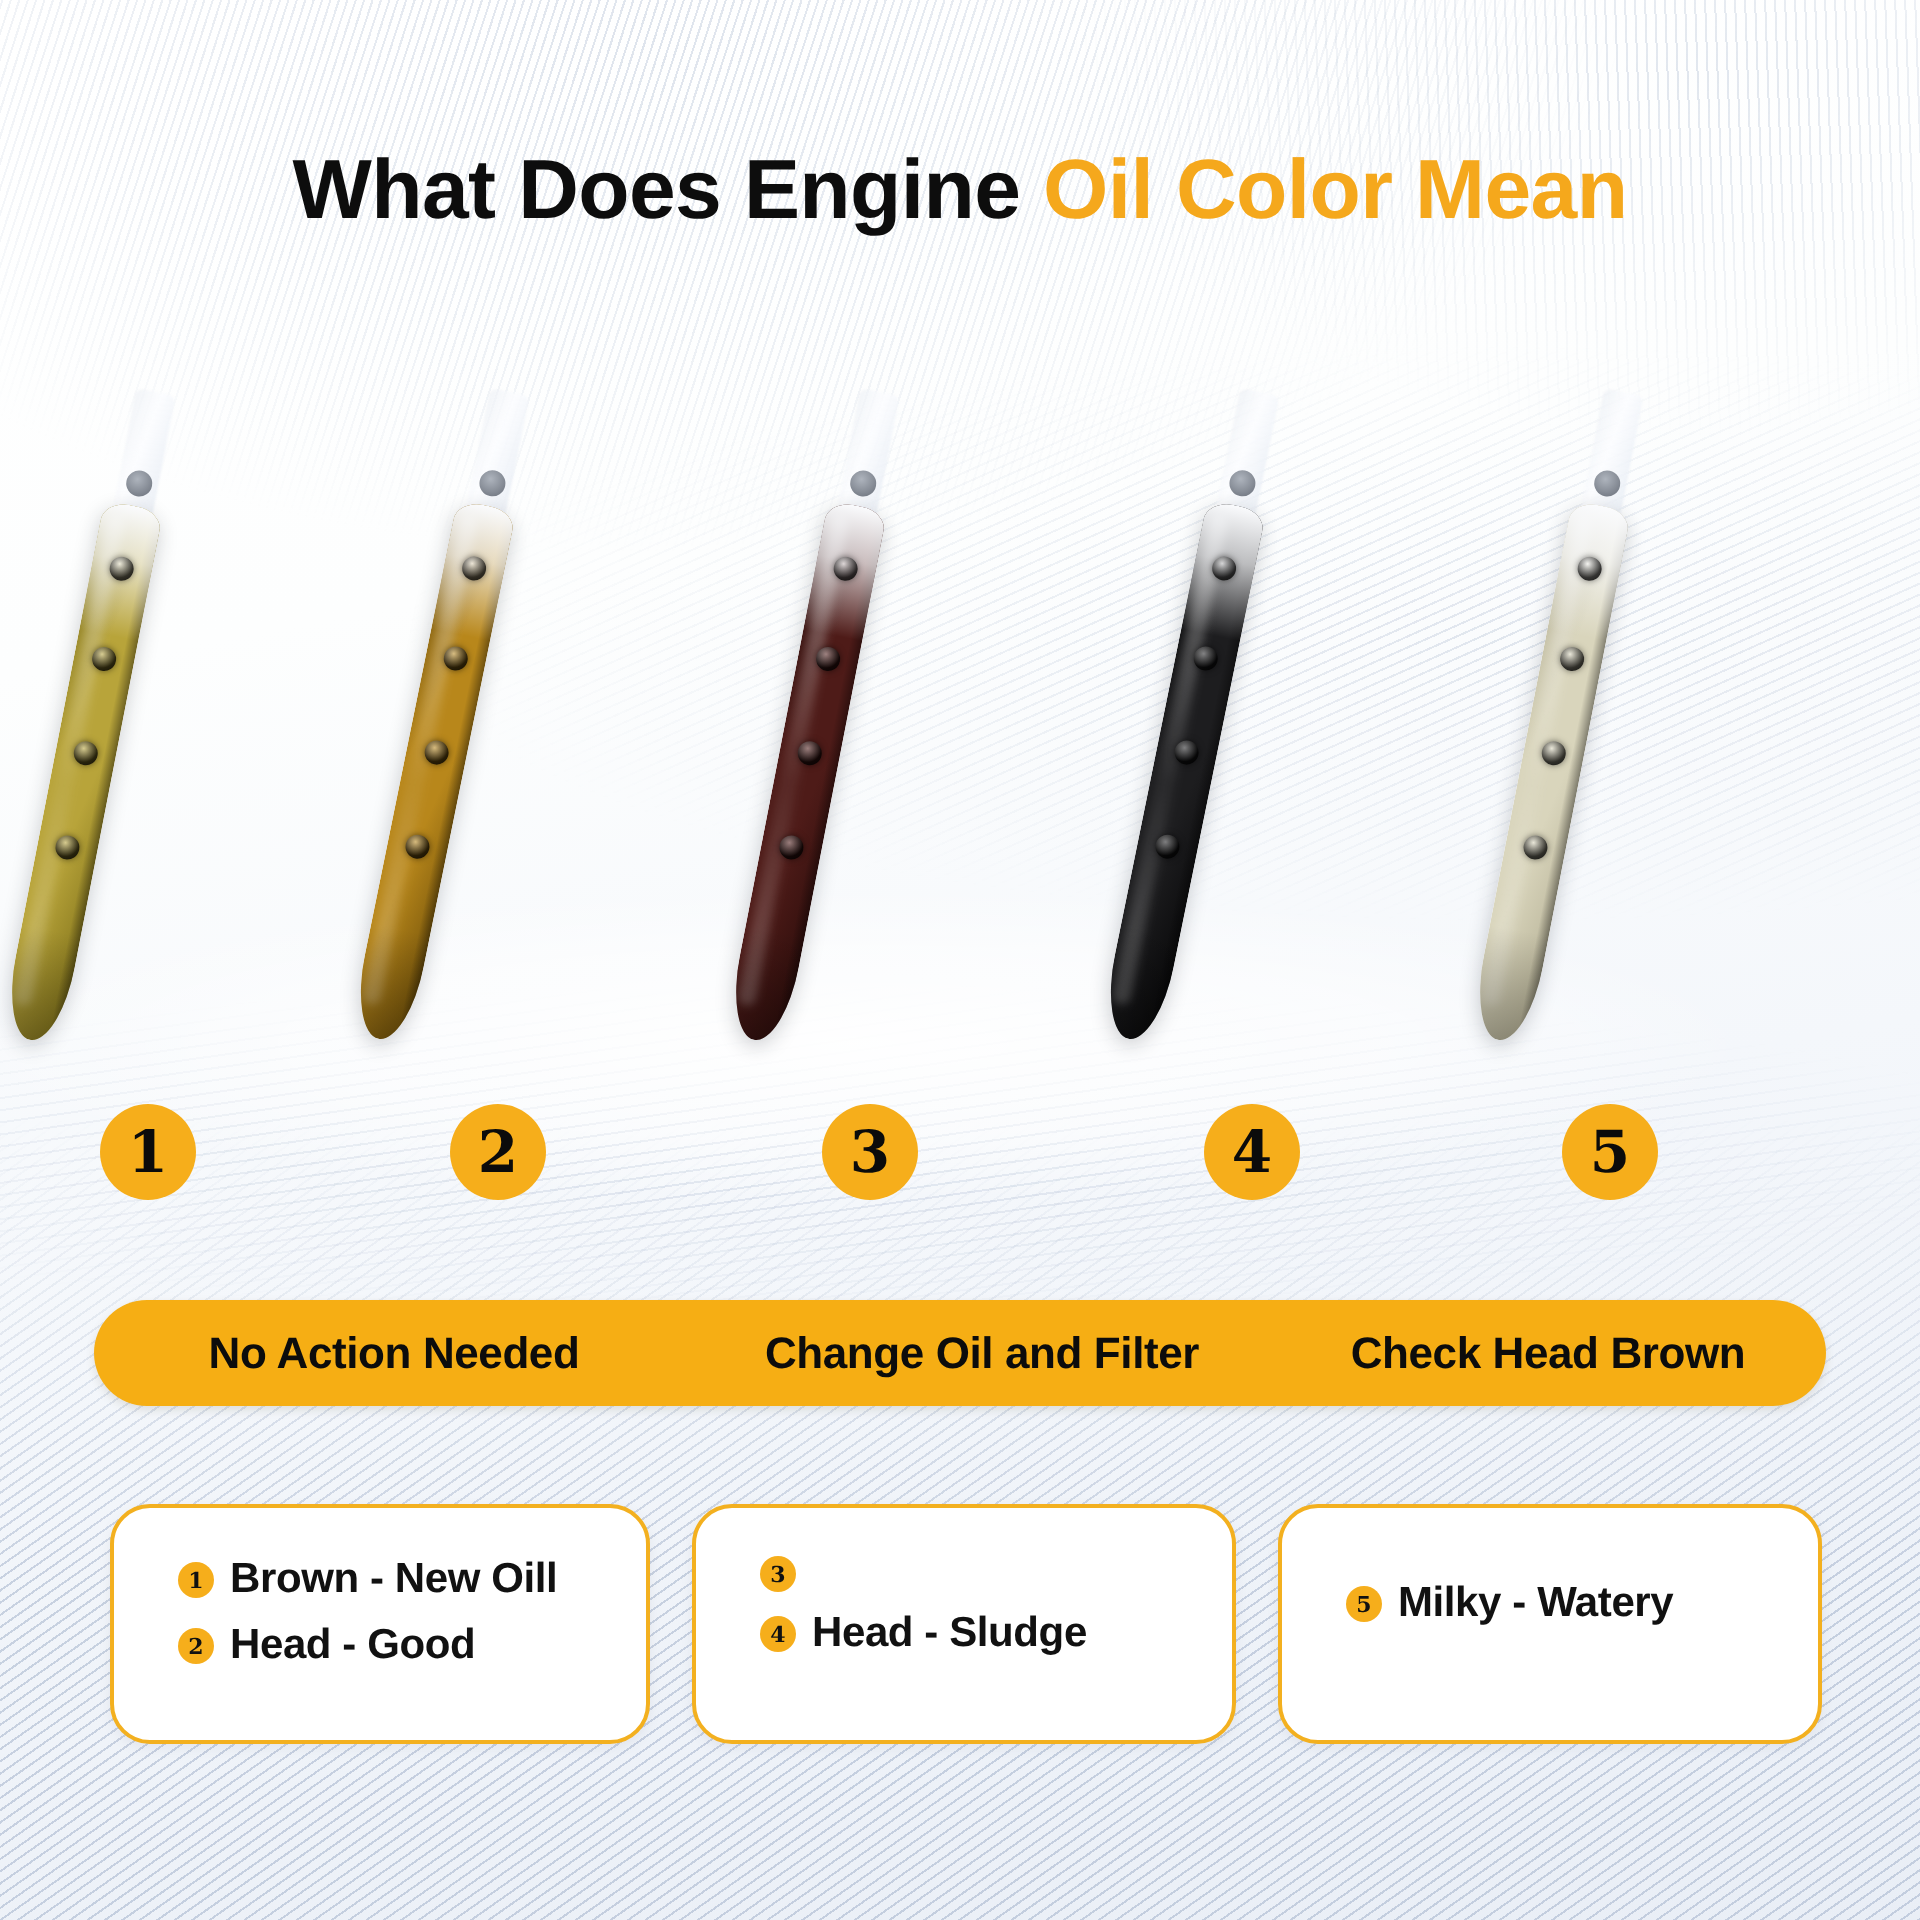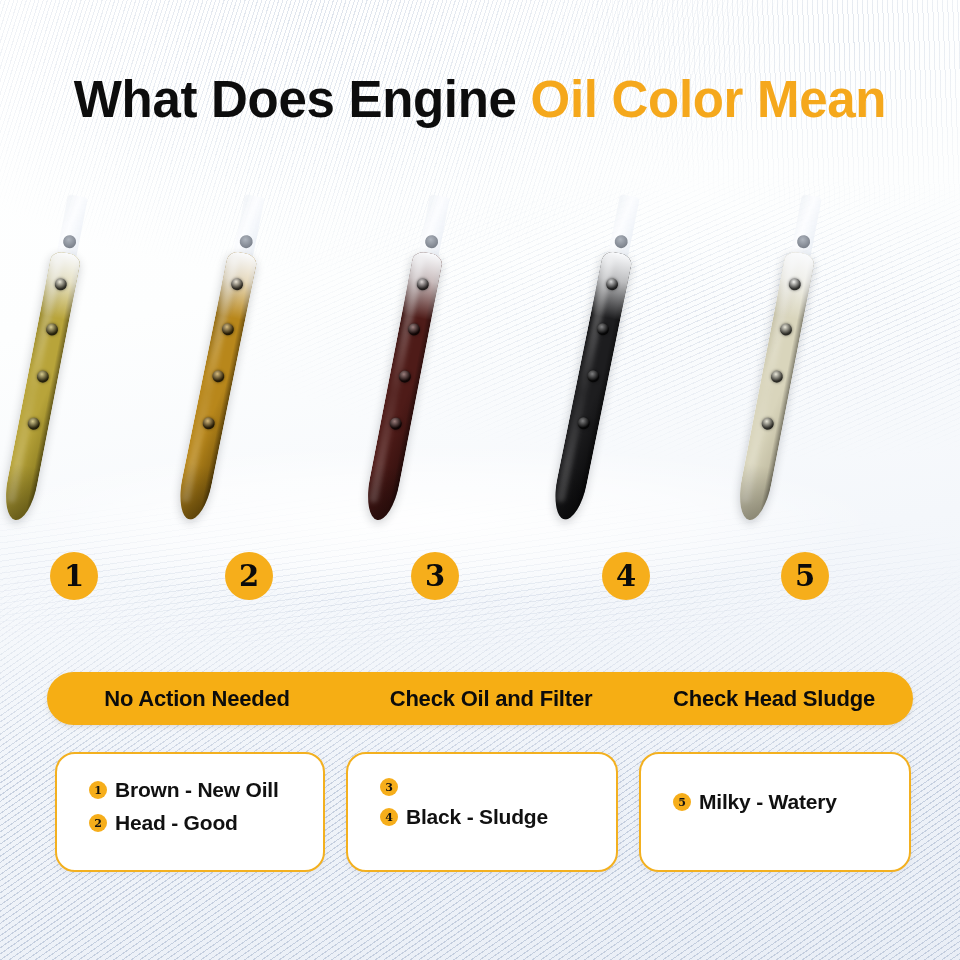--- a/index.html
+++ b/index.html
@@ -77,21 +77,21 @@
     position:absolute; left:-6%; top:44%;
     width:112%; height:200px;
     background:radial-gradient(ellipse 56% 52% at 45% 50%, rgba(255,255,255,.95) 0%, rgba(255,255,255,.55) 45%, rgba(255,255,255,0) 75%);
     pointer-events:none;
   }
 
   
   .title {
     position:absolute; left:0; top:72px; width:100%;
     text-align:center;
-    font-size:51px; font-weight:700;
+    font-size:42px; font-weight:700;
     letter-spacing:-.3px;
     line-height:1.1;
     white-space:nowrap;
     z-index:6;
   }
   .title .t-dark  { color:#0d0d0d; }
   .title .t-amber { color:#f5a81c; }
 
   
   .sticks {
@@ -179,21 +179,20 @@
 
   
   .actionbar {
     position:absolute; left:47px; top:650px;
     width:866px; height:53px;
     background:#f6ae14;
     border-radius:27px;
     display:flex; align-items:center;
     z-index:5;
     box-shadow:0 2px 5px rgba(90,80,40,.14);
-    margin-top:22px;
   }
   .action {
     color:#0c0c0c;
     font-size:22px; font-weight:700;
     letter-spacing:-.2px;
     white-space:nowrap;
     text-align:center;
   }
   .a1 { width:300px; }
   .a2 { width:288px; }
@@ -345,22 +344,22 @@
   <div class="badges">
     <div class="badge" style="left:50px;">1</div>
     <div class="badge" style="left:225px;">2</div>
     <div class="badge" style="left:411px;">3</div>
     <div class="badge" style="left:602px;">4</div>
     <div class="badge" style="left:781px;">5</div>
   </div>
 
   <div class="actionbar">
     <div class="action a1">No Action Needed</div>
-    <div class="action a2">Check Oil and Filter</div>
-    <div class="action a3">Check Head Sludge</div>
+    <div class="action a2">Change Oil and Filter</div>
+    <div class="action a3">Check Head Brown</div>
   </div>
 
   <div class="cards">
 
     <div class="card c1">
       <div class="row">
         <span class="minibadge">1</span>
         <span class="rowtext">Brown - New Oill</span>
       </div>
       <div class="row">
@@ -368,21 +367,21 @@
         <span class="rowtext">Head - Good</span>
       </div>
     </div>
 
     <div class="card c2">
       <div class="row">
         <span class="minibadge">3</span>
       </div>
       <div class="row">
         <span class="minibadge">4</span>
-        <span class="rowtext">Black - Sludge</span>
+        <span class="rowtext">Head - Sludge</span>
       </div>
     </div>
 
     <div class="card c3">
       <div class="row">
         <span class="minibadge">5</span>
         <span class="rowtext">Milky - Watery</span>
       </div>
     </div>
 

